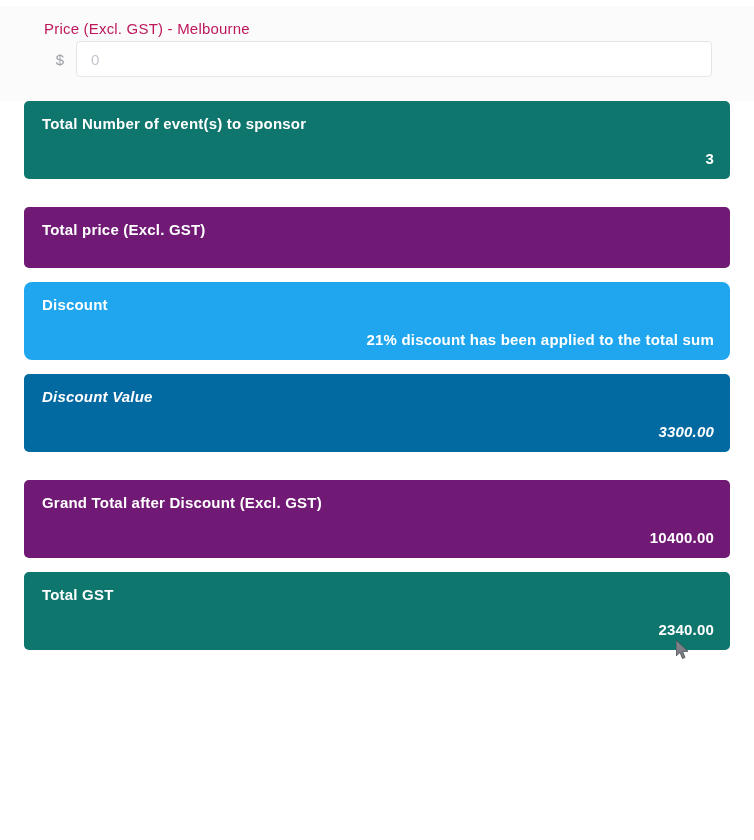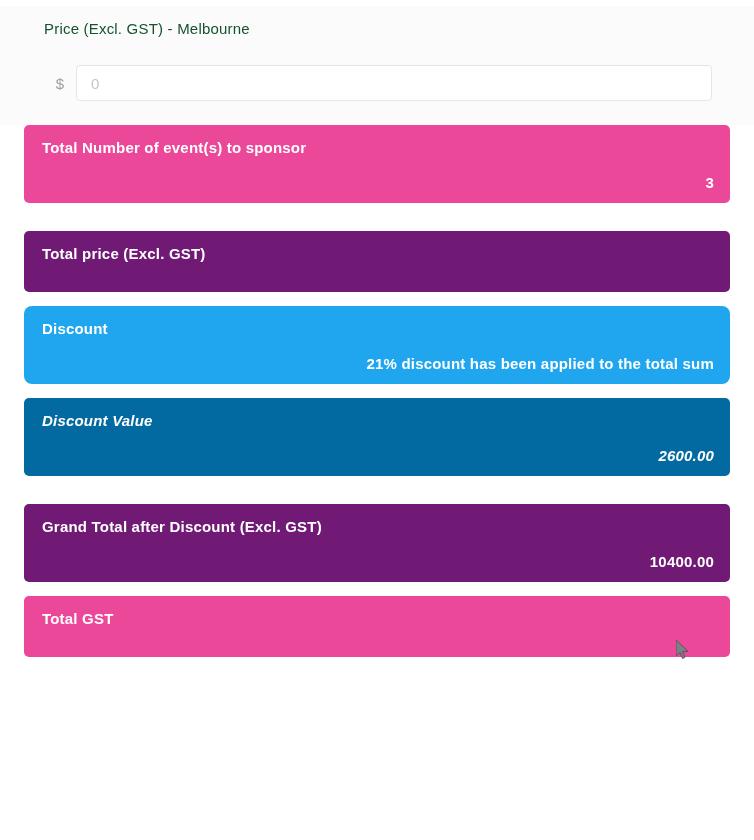--- a/index.html
+++ b/index.html
@@ -30,23 +30,23 @@
   }
 
   .form-card {
     background: #fbfbfb;
     padding: 10px 24px 18px 24px;
     box-sizing: border-box;
   }
 
   .field-label {
     font-size: 15px;
-    color: #14532d;
+    color: #be185d;
     letter-spacing: 0.2px;
-    margin: 4px 0 28px 20px;
+    margin: 4px 0 4px 20px;
     font-family: "Liberation Sans", sans-serif;
   }
 
   .input-row {
     display: flex;
     align-items: stretch;
     margin: 0 0 6px 20px;
     width: 668px;
   }
   .input-prefix {
@@ -95,21 +95,21 @@
     margin-bottom: 18px;
   }
   .summary-row .row-value {
     font-size: 15px;
     font-weight: bold;
     text-align: right;
     letter-spacing: 0.2px;
   }
 
   .row-yellow {
-    background: #ec4899;
+    background: #0f766e;
     color: #ffffff;
   }
   .row-yellow .row-title, .row-yellow .row-value {
     color: #ffffff;
   }
   .row-green {
     background: #701a75;
     margin-top: 28px;
   }
   .row-blue {
@@ -157,30 +157,31 @@
       <div class="row-title">Total price (Excl. GST)</div>
     </div>
 
     <div class="summary-row row-blue">
       <div class="row-title">Discount</div>
       <div class="row-value">21% discount has been applied to the total sum</div>
     </div>
 
     <div class="summary-row row-red">
       <div class="row-title">Discount Value</div>
-      <div class="row-value">2600.00</div>
+      <div class="row-value">3300.00</div>
     </div>
 
     <div class="summary-row row-green">
       <div class="row-title">Grand Total after Discount (Excl. GST)</div>
       <div class="row-value">10400.00</div>
     </div>
 
     <div class="summary-row row-yellow">
       <div class="row-title">Total GST</div>
+      <div class="row-value">2340.00</div>
     </div>
 
 
   </div>
 
   <div class="cursor">
     <svg width="14" height="20" viewBox="0 0 14 20">
       <polygon points="0,0 0,16 4,12.5 6.5,18.5 9,17.4 6.6,11.6 12,11.3" fill="#7c7f86" stroke="#4a4d52" stroke-width="0.8"></polygon>
     </svg>
   </div>

